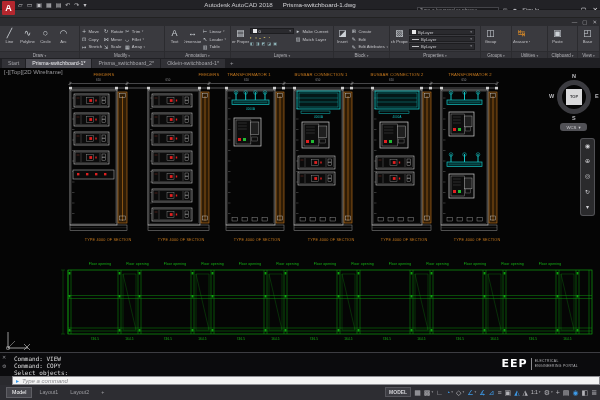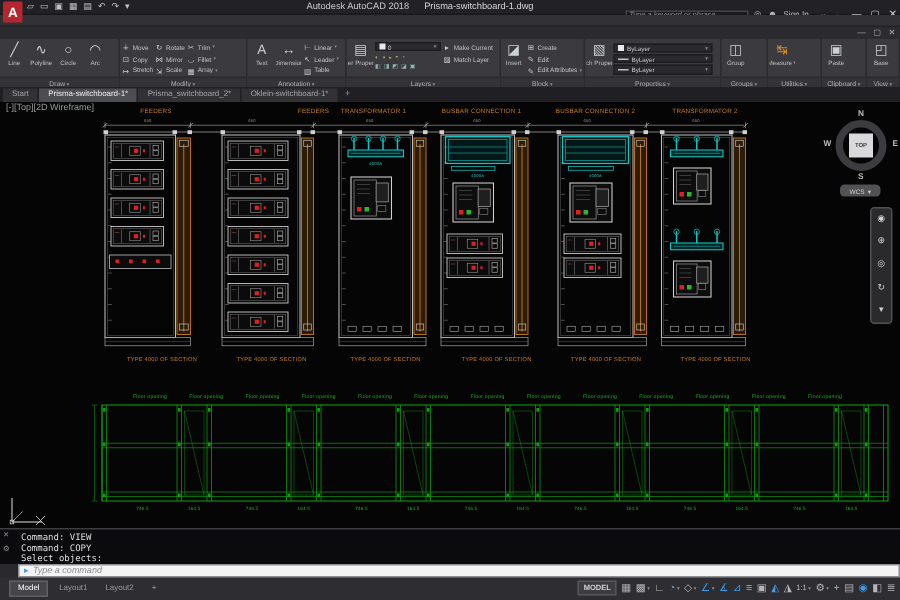--- a/index.html
+++ b/index.html
@@ -988,20 +988,28 @@
   <div id="cmdpanel">
     <div id="cmdicons">
         <span>✕</span>
         <span>⚙</span>
       </div>
     <div id="cmdhist">
         <div>Command: VIEW</div>
         <div>Command: COPY</div>
         <div>Select objects:</div>
       </div>
+    <div id="eep">
+      <span class="eepname">EEP</span>
+      <span class="eepdiv"></span>
+      <span class="eeptag">
+        <span>ELECTRICAL</span>
+        <span>ENGINEERING PORTAL</span>
+      </span>
+    </div>
   </div>
 
   <div id="cmdinput">
     <span class="inpico">▸</span>
     <span class="ph">Type a command</span>
   </div>
 
   <div id="bottombar">
     <div id="layouttabs">
         <span class="ltab active">Model</span>

